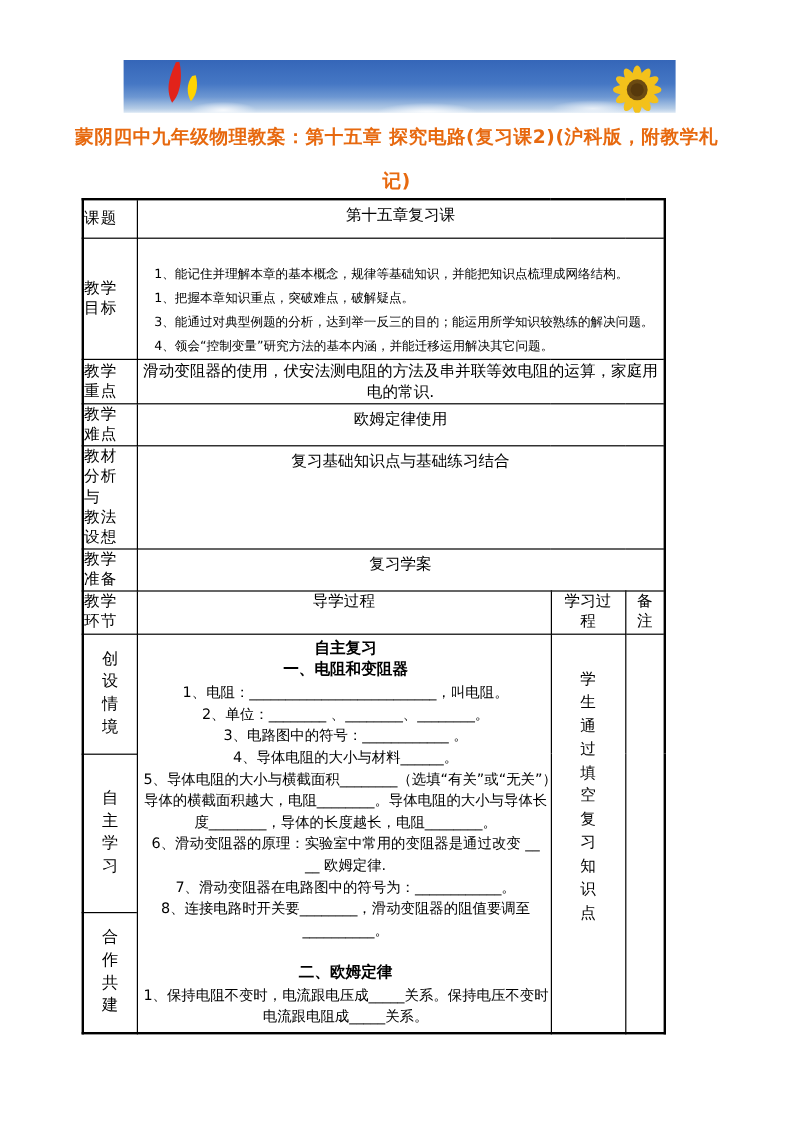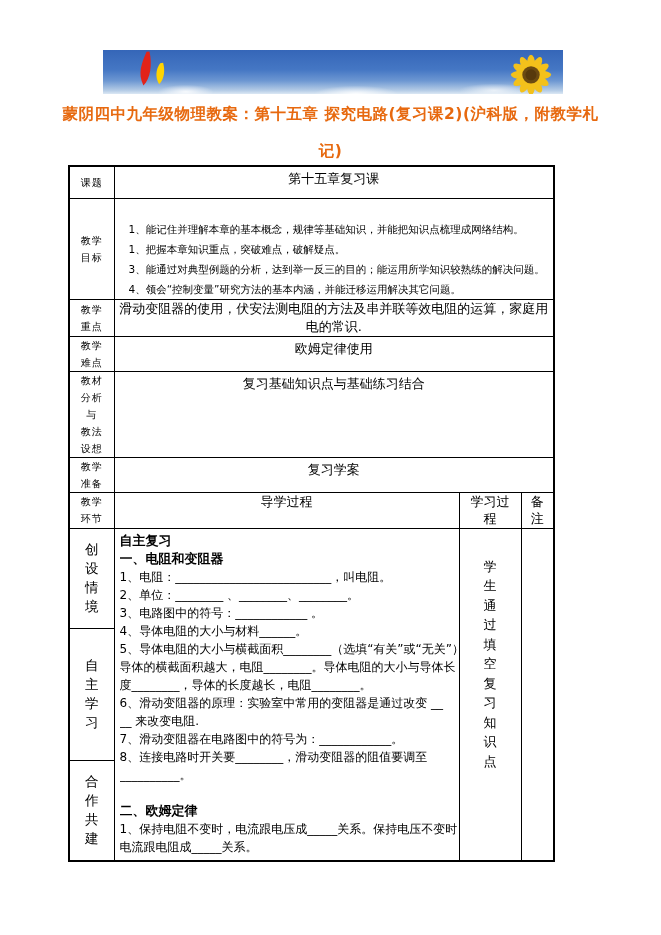--- a/index.html
+++ b/index.html
@@ -34,30 +34,30 @@
   .doc-table{
     position:absolute;left:68px;top:165px;width:485px;
     border-collapse:collapse;table-layout:fixed;
     border:2px solid #000;
   }
   .doc-table td{
     border:1px solid #000;padding:0;vertical-align:top;overflow:hidden;
     font-size:13px;
   }
   td.lbl{
-    text-align:center;vertical-align:middle;white-space:pre-line;
-    font-size:10px;line-height:17px;letter-spacing:1px;
+    vertical-align:middle;white-space:pre-line;
+    font-size:13px;line-height:17px;letter-spacing:1px;
   }
   td.val{text-align:center;padding-top:3px;}
   .goal-lines{padding:20px 4px 0 14px;text-align:left;}
   .goal-lines .cline{min-height:20px;line-height:20px;font-size:10.5px;white-space:nowrap;}
   .focus-val{font-size:10.5px;padding-top:4px;text-align:center;}
   td.stage{vertical-align:middle;text-align:center;white-space:pre-line;
     font-size:13.5px;line-height:19px;}
-  td.main-cell{vertical-align:top;}
+  td.main-cell{vertical-align:top;text-align:center;}
   .main-lines{padding:3px 2px 0 5px;}
   .main-lines .cline{min-height:18px;line-height:18px;font-size:12px;
     white-space:nowrap;overflow:hidden;}
   .main-lines .cline.b{font-weight:bold;font-size:13px;}
   td.note-cell{vertical-align:top;}
   .note-txt{padding-top:28px;text-align:center;white-space:pre-line;
     font-size:13px;line-height:19.5px;}
   .hdr-center{text-align:center;padding-top:4px;white-space:pre-line;line-height:17px;}
 </style>
 </head>
@@ -171,21 +171,21 @@
             <div class="cline b">自主复习</div>
             <div class="cline b">一、电阻和变阻器</div>
             <div class="cline">1、电阻：__________________________，叫电阻。</div>
             <div class="cline">2、单位：________ 、________、________。</div>
             <div class="cline">3、电路图中的符号：____________ 。</div>
             <div class="cline">4、导体电阻的大小与材料______。</div>
             <div class="cline">5、导体电阻的大小与横截面积________（选填“有关”或“无关”），</div>
             <div class="cline">导体的横截面积越大，电阻________。导体电阻的大小与导体长</div>
             <div class="cline">度________，导体的长度越长，电阻________。</div>
             <div class="cline">6、滑动变阻器的原理：实验室中常用的变阻器是通过改变 __</div>
-            <div class="cline">__ 来改变电阻.</div>
+            <div class="cline">__ 欧姆定律.</div>
             <div class="cline">7、滑动变阻器在电路图中的符号为：____________。</div>
             <div class="cline">8、连接电路时开关要________，滑动变阻器的阻值要调至</div>
             <div class="cline">__________。</div>
             <div class="cline"></div>
             <div class="cline b">二、欧姆定律</div>
             <div class="cline">1、保持电阻不变时，电流跟电压成_____关系。保持电压不变时，</div>
             <div class="cline">电流跟电阻成_____关系。</div>
           </div>
       </td>
       <td class="note-cell" rowspan="3">

